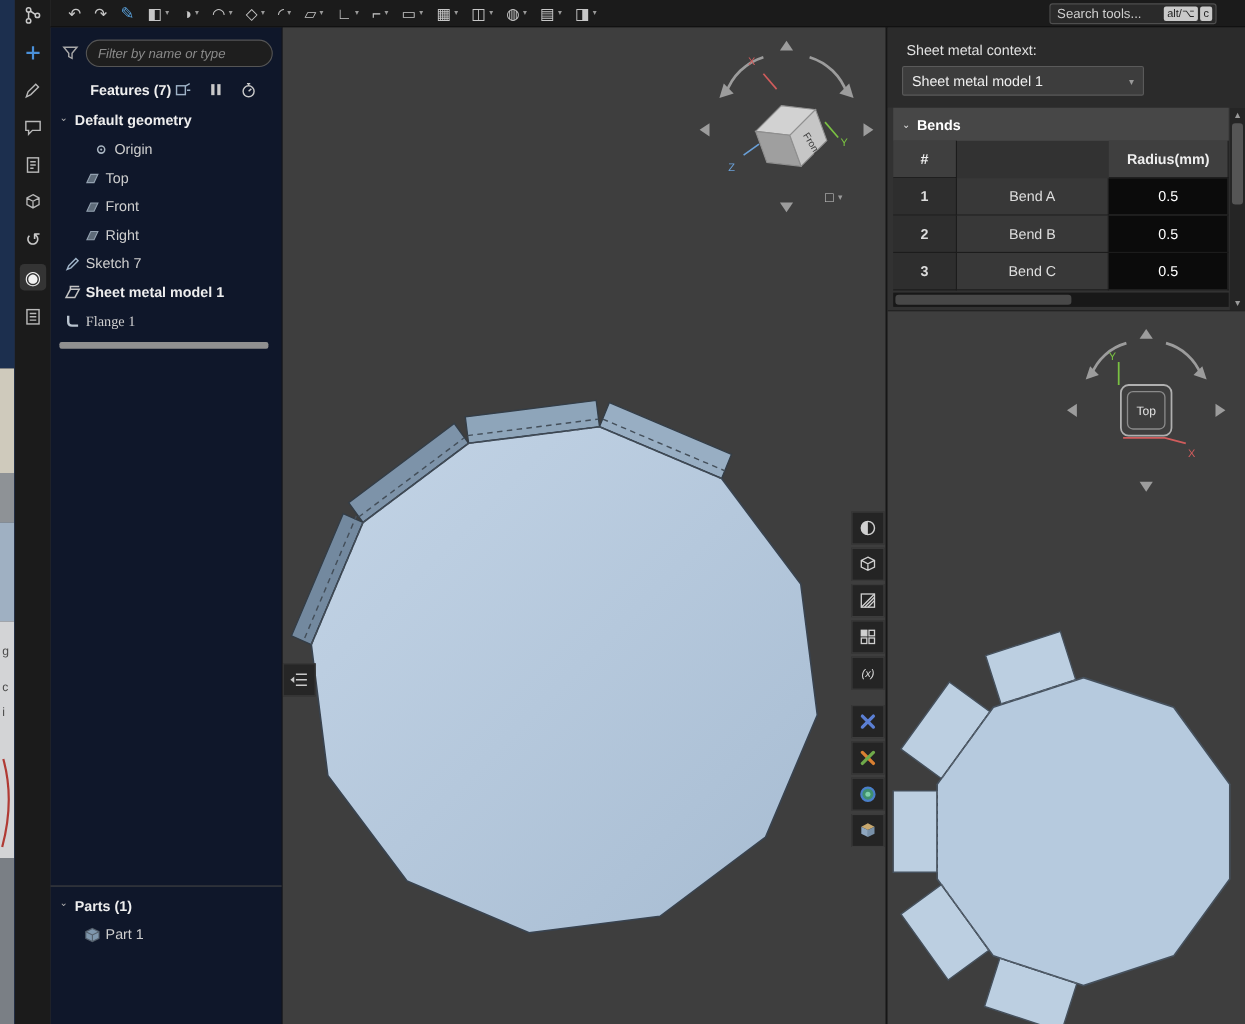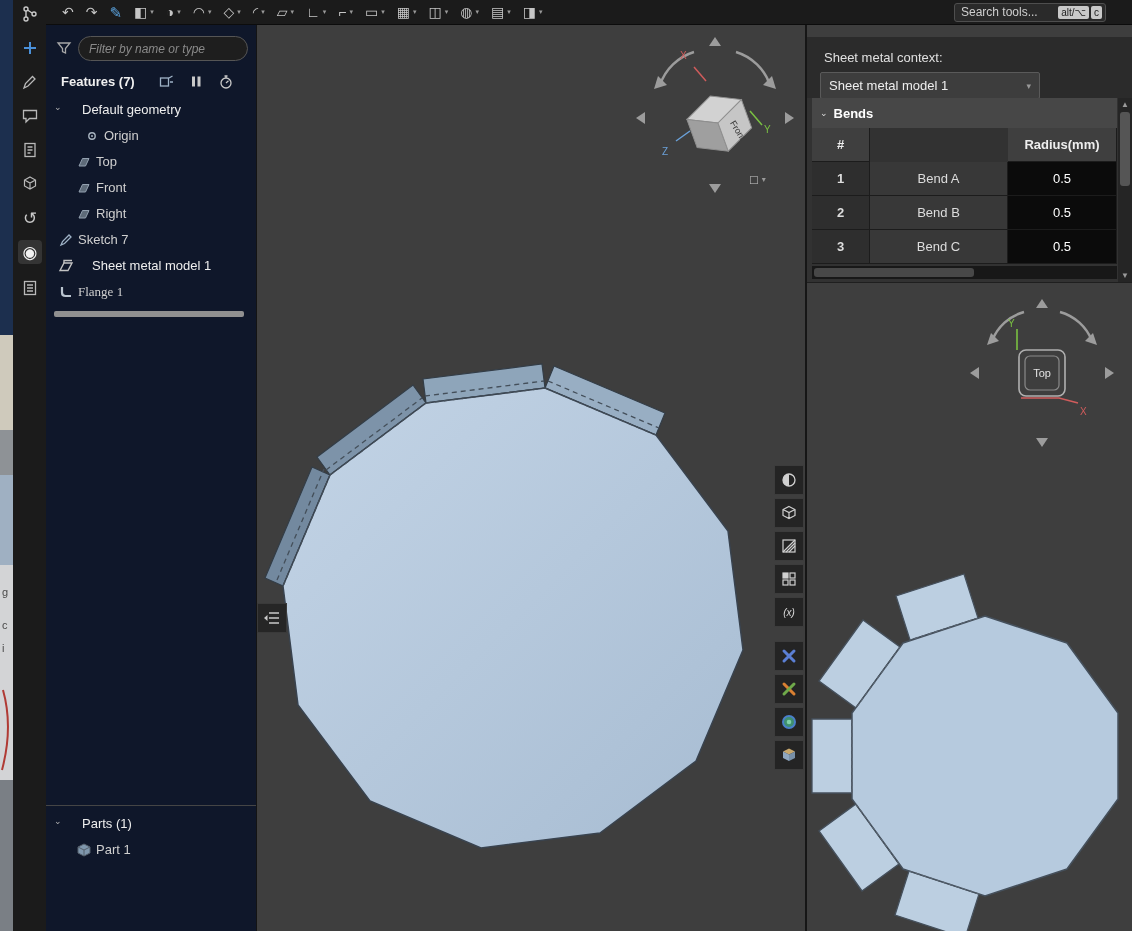--- a/index.html
+++ b/index.html
@@ -46,27 +46,27 @@
   
   .fpanel{position:absolute;left:46px;top:25px;width:211px;height:906px;background:#0f172a;
           border-right:1px solid #141414;}
   .filter-row{position:absolute;left:0;top:10px;width:100%;height:28px;}
   .funnel{position:absolute;left:10px;top:5px;}
   .filter-input{position:absolute;left:32px;top:1px;width:170px;height:25px;background:#1e1e1e;
                 border:1px solid #555;border-radius:13px;color:#ddd;font-size:12px;padding:0 10px;
                 font-family:"Liberation Sans",sans-serif;}
   .filter-input::placeholder{color:#8a8a8a;font-style:italic;}
   .features-hdr{position:absolute;left:0;top:45px;width:100%;height:24px;}
-  .features-hdr .lbl{position:absolute;left:15px;top:4px;font-weight:bold;color:#f0f0f0;}
+  .features-hdr .lbl{position:absolute;left:36px;top:4px;font-weight:bold;color:#f0f0f0;}
   .fh-ic{position:absolute;top:4px;}
   .tree-row{position:absolute;left:0;width:100%;height:26px;cursor:pointer;}
   .tr-chev{position:absolute;left:8px;top:5px;font-size:9px;color:#b0b0b0;}
   .tr-ic{position:absolute;top:5px;}
   .tr-lbl{position:absolute;top:5px;color:#cfcfcf;white-space:nowrap;}
-  .bold{font-weight:normal;color:#eeeeee;margin-left:14px;}
+  .bold{font-weight:bold;color:#eeeeee;}
   .rollback{position:absolute;left:8px;top:286px;width:190px;height:6px;background:#909090;border-radius:2px;cursor:row-resize;}
   .parts-divider{position:absolute;left:0;top:780px;width:100%;height:1px;background:#454545;}
 
   
   .vp3d{position:absolute;left:257px;top:25px;width:548px;height:906px;background:#3e3e3e;overflow:hidden;}
   .divider-v{position:absolute;left:805px;top:25px;width:2px;height:906px;background:#161616;}
 
   .flyout-btn{position:absolute;left:0;top:578px;width:30px;height:30px;background:#262626;
               border:1px solid #3a3a3a;display:flex;align-items:center;justify-content:center;cursor:pointer;}
 
@@ -74,21 +74,21 @@
   .named-views{position:absolute;left:517px;top:616px;display:flex;flex-direction:column;gap:3px;}
   .vt-btn{width:30px;height:30px;background:#242424;border:1px solid #3c3c3c;display:flex;
           align-items:center;justify-content:center;cursor:pointer;}
   .coord-txt{font-size:10px;color:#d8d8d8;font-style:italic;}
 
   .cube-menu{position:absolute;left:493px;top:147px;display:flex;align-items:center;gap:4px;cursor:pointer;}
   .cube-menu .cube-glyph{font-size:13px;color:#c9c9c9;}
   .cube-menu .chev{font-size:8px;color:#9a9a9a;}
 
   
-  .rtop{position:absolute;left:807px;top:25px;width:325px;height:73px;background:#2b2b2b;margin-top:12px;}
+  .rtop{position:absolute;left:807px;top:25px;width:325px;height:73px;background:#2b2b2b;}
   .rtop .ctx-lbl{position:absolute;left:17px;top:13px;color:#e0e0e0;}
   .dropdown{position:absolute;left:13px;top:35px;width:220px;height:27px;background:#3d3d3d;
             border:1px solid #5a5a5a;border-radius:2px;display:flex;align-items:center;
             padding:0 8px;cursor:pointer;}
   .dropdown .val{flex:1;color:#eee;white-space:nowrap;overflow:hidden;}
   .dropdown .chev{color:#999;font-size:9px;}
 
   .bends{position:absolute;left:807px;top:98px;width:325px;height:184px;background:#323232;}
   .bends-title{position:absolute;left:5px;top:0;width:305px;height:30px;background:#474747;
                display:flex;align-items:center;padding-left:8px;cursor:pointer;}

